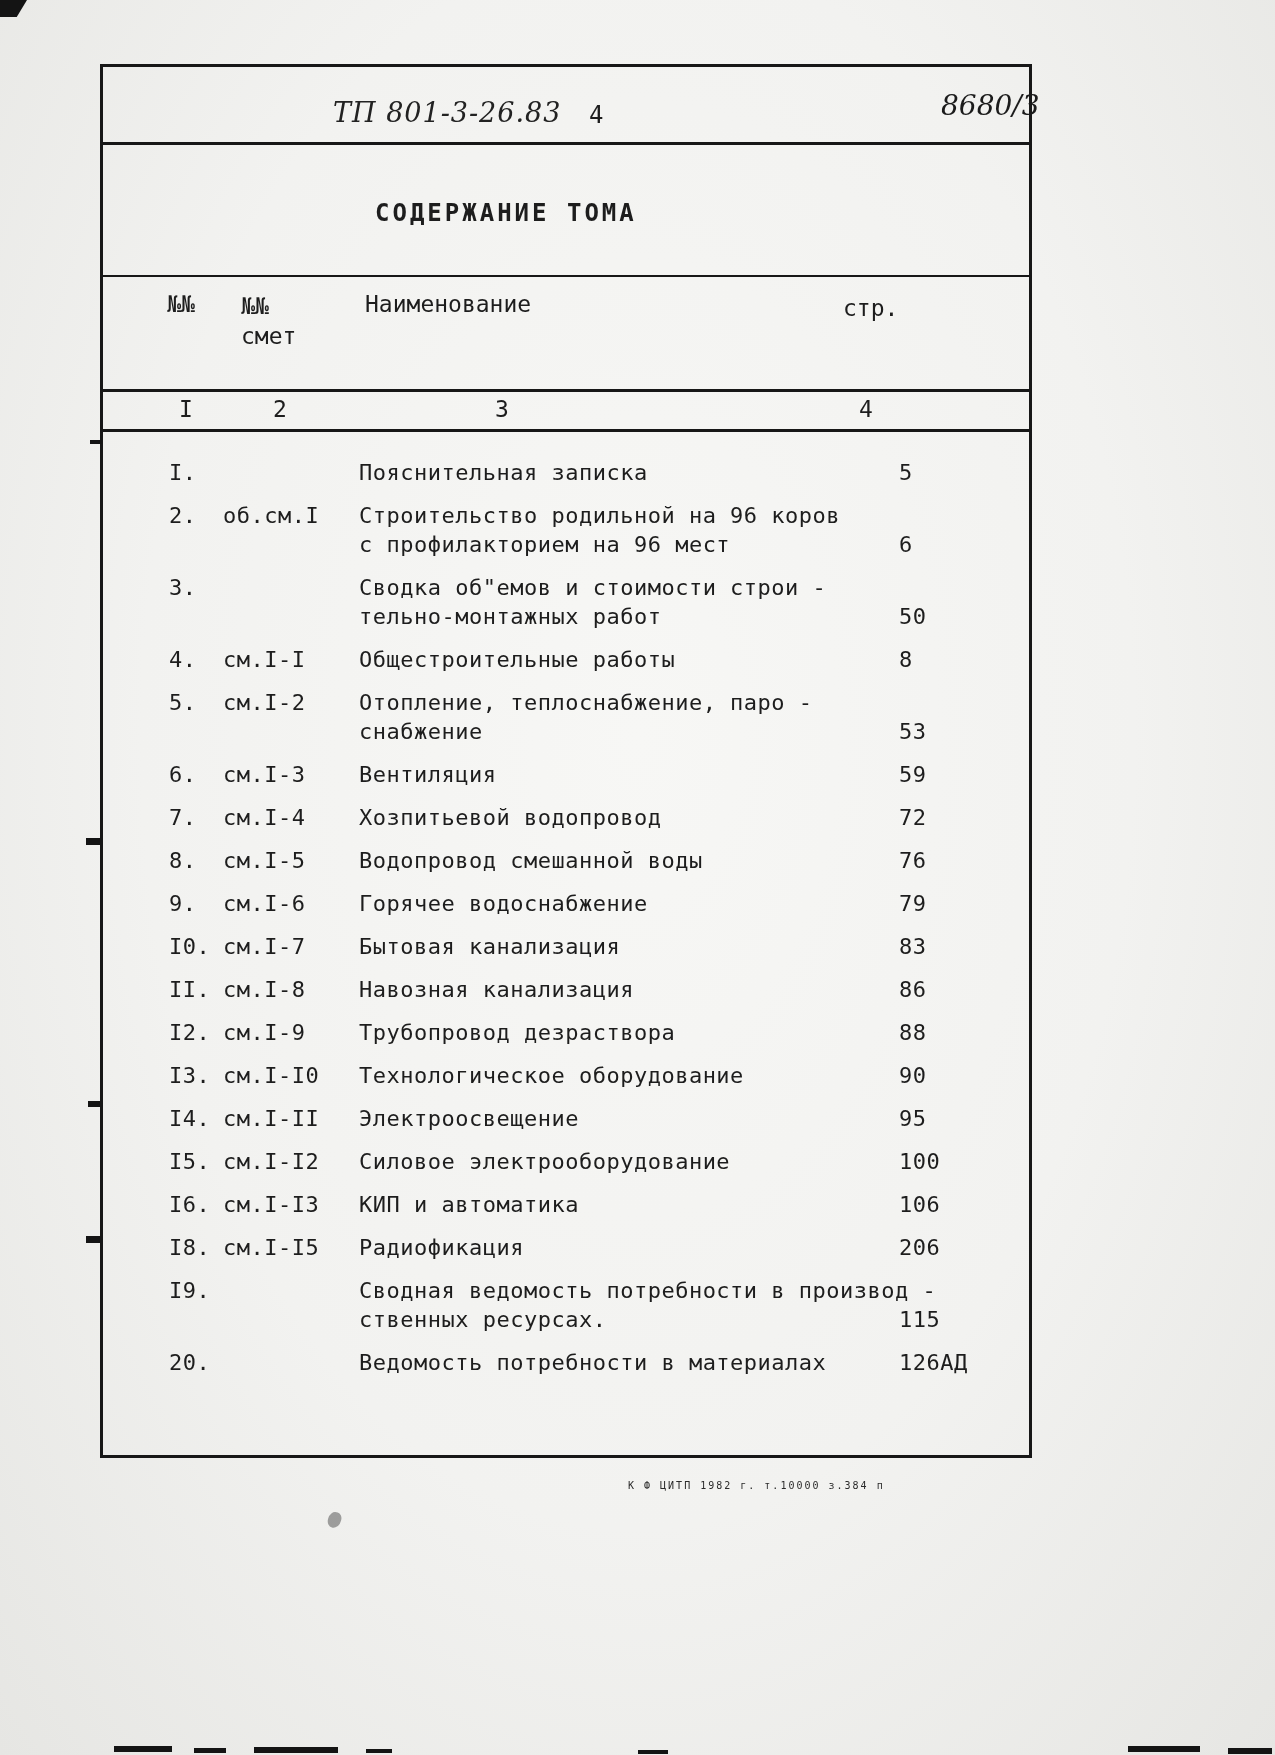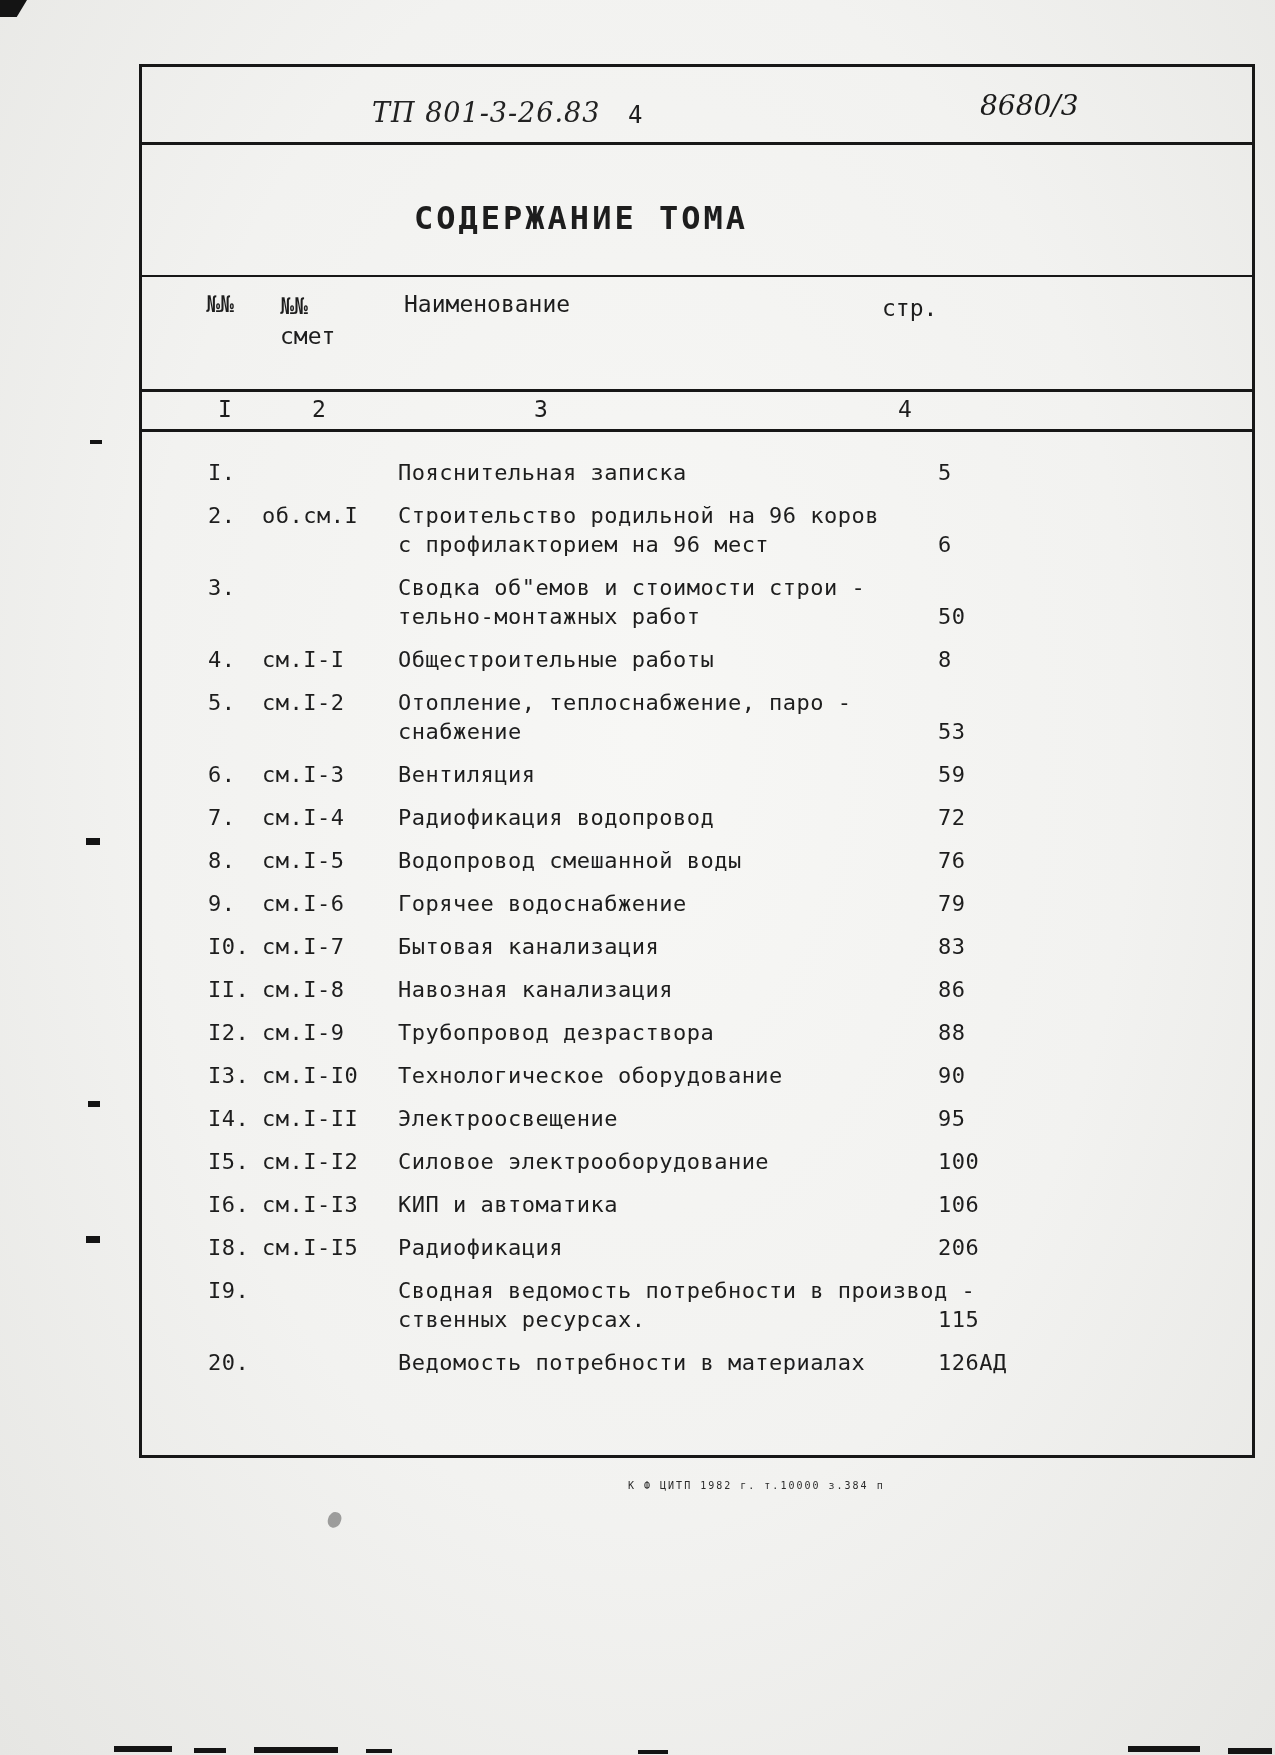--- a/index.html
+++ b/index.html
@@ -9,40 +9,39 @@
     font-family:"DejaVu Sans Mono","Liberation Mono",monospace;
     color:#1d1d1d;
     background:#ececea;
     overflow:hidden;
   }
   .page {
     position:absolute; inset:0;
     background: radial-gradient(ellipse at 50% 42%, #f7f7f5 0%, #f2f2f0 55%, #e6e6e3 100%);
   }
   .doc-box {
-    position:absolute; left:100px; top:64px; width:1116px; height:1394px;
+    position:absolute; left:100px; top:64px; width:932px; height:1394px;
     border:3px solid #171717;
-    margin-left:39px;
   }
   .hdr-strip { position:relative; height:78px; border-bottom:3px solid #171717; }
   .doc-code {
     position:absolute; left:230px; top:30px;
     font-family:"DejaVu Serif","Liberation Serif",serif;
     font-style:italic; font-size:27px; letter-spacing:1px; color:#222;
   }
   .pg-num { position:absolute; left:486px; top:34px; font-size:24px; }
   .stamp {
     position:absolute; left:838px; top:22px;
     font-family:"DejaVu Serif","Liberation Serif",serif;
     font-style:italic; font-size:28px; color:#1b1b1b;
   }
   .title-sec { position:relative; height:132px; border-bottom:2px solid #171717; }
   .doc-title {
     position:absolute; left:272px; top:54px;
-    font-size:32px; font-weight:bold; letter-spacing:3px;
+    font-size:24px; font-weight:bold; letter-spacing:3px;
   }
   .colhdr-sec { position:relative; height:115px; border-bottom:3px solid #171717; font-size:23px; }
   .ch { position:absolute; top:14px; }
   .ch-1 { left:64px; }
   .ch-2 { left:138px; white-space:pre-line; line-height:30px; }
   .ch-3 { left:262px; }
   .ch-4 { left:740px; top:18px; }
   .colnum-sec { position:relative; height:40px; border-bottom:3px solid #171717; font-size:23px; }
   .cn { position:absolute; top:4px; }
   .cn-1 { left:76px; }
@@ -147,21 +146,21 @@
   </div>
         <div class="row">
     <span class="c-num">6.</span>
     <span class="c-smeta">см.I-3</span>
     <span class="c-name">Вентиляция</span>
     <span class="c-page">59</span>
   </div>
         <div class="row">
     <span class="c-num">7.</span>
     <span class="c-smeta">см.I-4</span>
-    <span class="c-name">Радиофикация водопровод</span>
+    <span class="c-name">Хозпитьевой водопровод</span>
     <span class="c-page">72</span>
   </div>
         <div class="row">
     <span class="c-num">8.</span>
     <span class="c-smeta">см.I-5</span>
     <span class="c-name">Водопровод смешанной воды</span>
     <span class="c-page">76</span>
   </div>
         <div class="row">
     <span class="c-num">9.</span>

